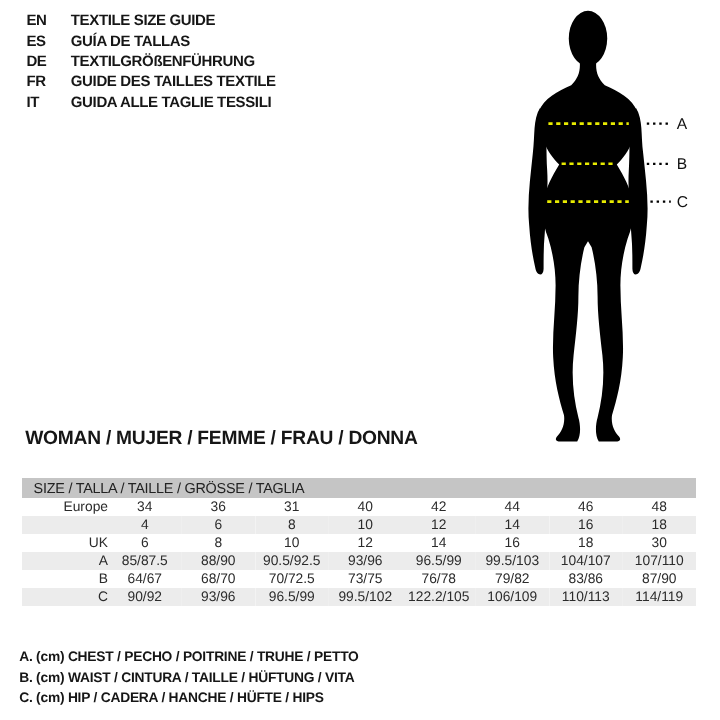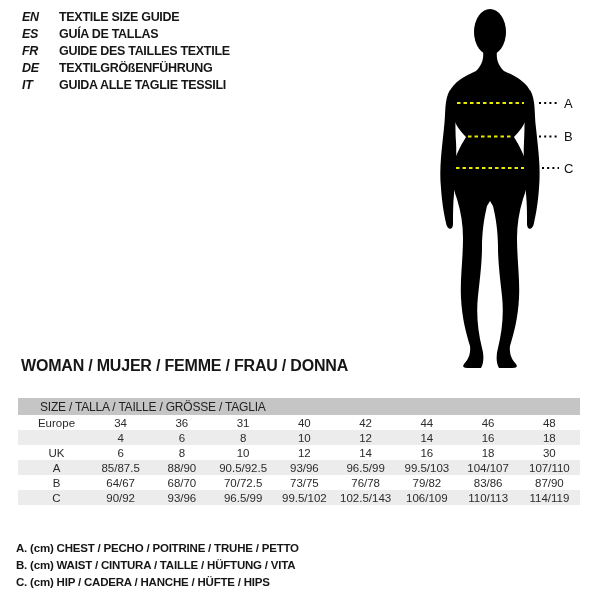--- a/index.html
+++ b/index.html
@@ -3,55 +3,55 @@
 <meta charset="utf-8">
 <style>
   html,body{margin:0;padding:0;}
   body{
     width:600px;height:600px;background:#ffffff;position:relative;
     font-family:"Liberation Sans",sans-serif;color:#161616;overflow:hidden;
   }
   
   .lang-block{position:absolute;left:22px;top:9px;}
   .lang-row{display:flex;line-height:16.9px;font-weight:bold;font-size:12.5px;letter-spacing:-0.3px;}
-  .lang-code{width:37px;flex:0 0 37px;font-style:italic;}
+  .lang-code{width:37px;flex:0 0 37px;}
   
   .figure{position:absolute;left:420px;top:6px;width:170px;height:364px;}
   .figure svg{display:block;}
   
   .section-title{position:absolute;left:21px;top:357px;font-weight:bold;font-size:16px;letter-spacing:-0.2px;}
   
   .size-table{position:absolute;left:18px;top:398px;width:562px;border-collapse:collapse;table-layout:fixed;
     font-size:11.5px;color:#2b2b2b;}
   .size-table td{padding:0;height:15px;text-align:center;overflow:hidden;white-space:nowrap;}
-  .size-table .thead td{height:17px;text-align:left;padding-left:22px;font-size:12px;color:#222;letter-spacing:-0.2px;}
-  .size-table td.rowlabel{text-align:center;padding-left:5px;}
+  .size-table .thead td{height:17px;text-align:left;padding-left:10px;font-size:12px;color:#222;letter-spacing:-0.2px;}
+  .size-table td.rowlabel{text-align:right;padding-left:5px;}
   .size-table col.labelcol{width:72px;}
   
   .legend{position:absolute;left:16px;top:540px;font-weight:bold;font-size:11.5px;letter-spacing:-0.2px;line-height:17.2px;}
 </style>
 </head>
 <body>
 
 <div class="lang-block">
     <div class="lang-row">
       <span class="lang-code">EN</span>
       <span>TEXTILE SIZE GUIDE</span>
     </div>
     <div class="lang-row">
       <span class="lang-code">ES</span>
       <span>GUÍA DE TALLAS</span>
     </div>
     <div class="lang-row">
+      <span class="lang-code">DE</span>
+      <span>TEXTILGRÖßENFÜHRUNG</span>
+    </div>
+    <div class="lang-row">
       <span class="lang-code">FR</span>
       <span>GUIDE DES TAILLES TEXTILE</span>
-    </div>
-    <div class="lang-row">
-      <span class="lang-code">DE</span>
-      <span>TEXTILGRÖßENFÜHRUNG</span>
     </div>
     <div class="lang-row">
       <span class="lang-code">IT</span>
       <span>GUIDA ALLE TAGLIE TESSILI</span>
     </div>
   </div>
 
 <div class="figure">
   <svg width="170" height="364" viewBox="0 0 170 364">
     <g fill="#000000">
@@ -166,21 +166,21 @@
         <td>79/82</td>
         <td>83/86</td>
         <td>87/90</td>
       </tr>
       <tr style="background: rgb(236, 236, 236);">
         <td class="rowlabel">C</td>
         <td>90/92</td>
         <td>93/96</td>
         <td>96.5/99</td>
         <td>99.5/102</td>
-        <td>102.5/143</td>
+        <td>122.2/105</td>
         <td>106/109</td>
         <td>110/113</td>
         <td>114/119</td>
       </tr>
     </tbody>
 </table>
 
 <div class="legend">
     <div>A. (cm) CHEST / PECHO / POITRINE / TRUHE / PETTO</div>
     <div>B. (cm) WAIST / CINTURA / TAILLE / HÜFTUNG / VITA</div>

